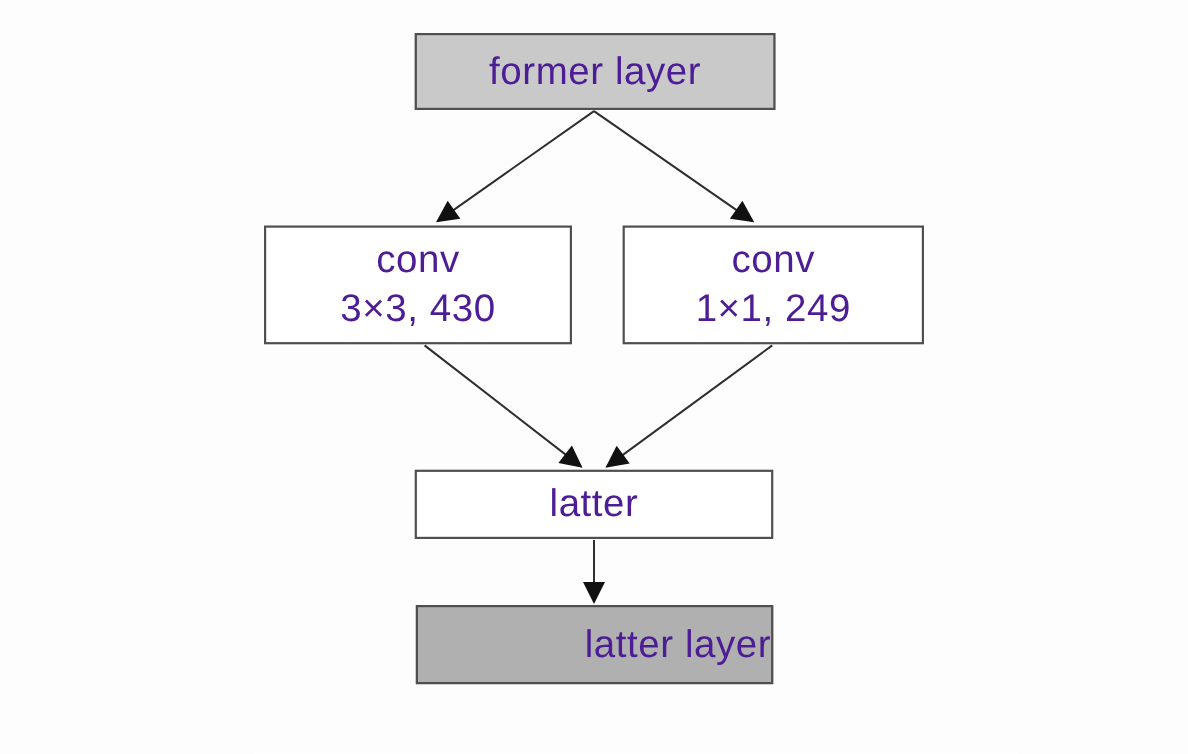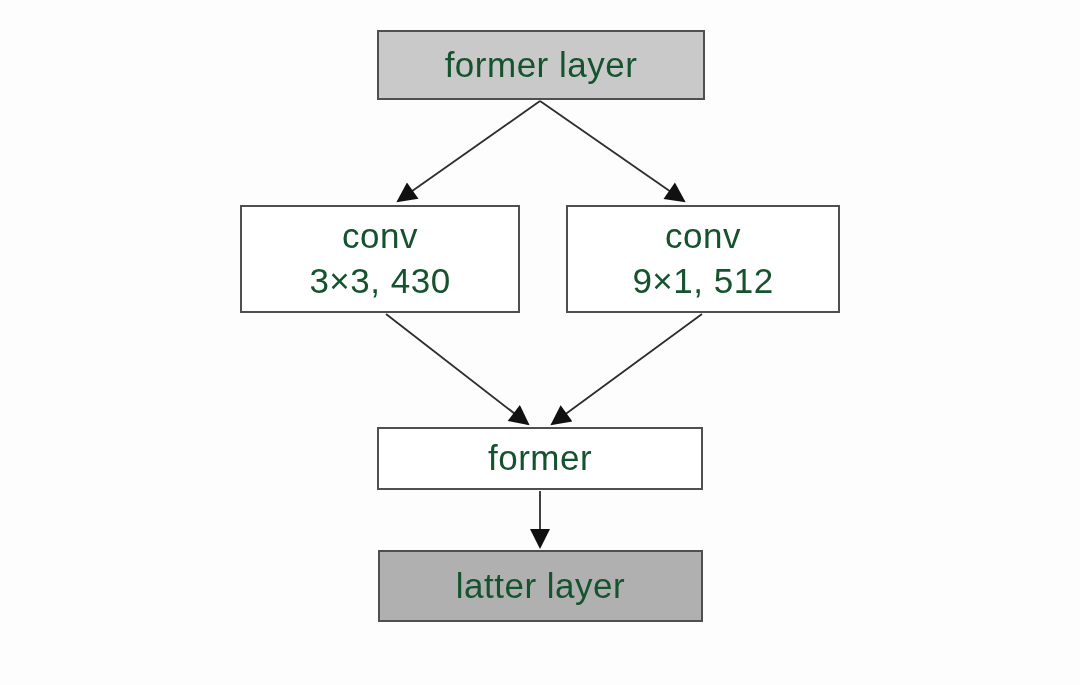--- a/index.html
+++ b/index.html
@@ -6,21 +6,21 @@
     margin: 0;
     padding: 0;
     background: #ffffff;
   }
   .canvas {
     position: relative;
     width: 1080px;
     height: 685px;
     background: #fdfdfd;
     font-family: "Liberation Sans", sans-serif;
-    color: #14532d;
+    color: #4c1d95;
     overflow: hidden;
   }
   .edges {
     position: absolute;
     left: 0;
     top: 0;
     width: 1080px;
     height: 685px;
   }
   .node {
@@ -31,21 +31,21 @@
     display: flex;
     flex-direction: column;
     align-items: center;
     justify-content: center;
     text-align: center;
     font-size: 35px;
     line-height: 1.28;
     letter-spacing: 0.5px;
   }
   .node.gray-top    { background: #c9c9c9; }
-  .node.gray-bottom { background: #b0b0b0; }
+  .node.gray-bottom { background: #b0b0b0; align-items: flex-end; }
 
   #node-former  { left: 377px; top:  30px; width: 328px; height:  70px; }
   #node-conv3x3 { left: 240px; top: 205px; width: 280px; height: 108px; }
   #node-conv1x1 { left: 566px; top: 205px; width: 274px; height: 108px; }
   #node-concat  { left: 377px; top: 427px; width: 326px; height:  63px; }
   #node-latter  { left: 378px; top: 550px; width: 325px; height:  72px; }
 
   .edge-line {
     stroke: #2d2d2d;
     stroke-width: 1.8;
@@ -79,24 +79,24 @@
     <span>former layer</span>
   </div>
 
   <div class="node" id="node-conv3x3">
     <span>conv</span>
     <span>3×3, 430</span>
   </div>
 
   <div class="node" id="node-conv1x1">
     <span>conv</span>
-    <span>9×1, 512</span>
+    <span>1×1, 249</span>
   </div>
 
   <div class="node" id="node-concat">
-    <span>former</span>
+    <span>latter</span>
   </div>
 
   <div class="node gray-bottom" id="node-latter">
     <span>latter layer</span>
   </div>
 
 </div>
 
 </body></html>

